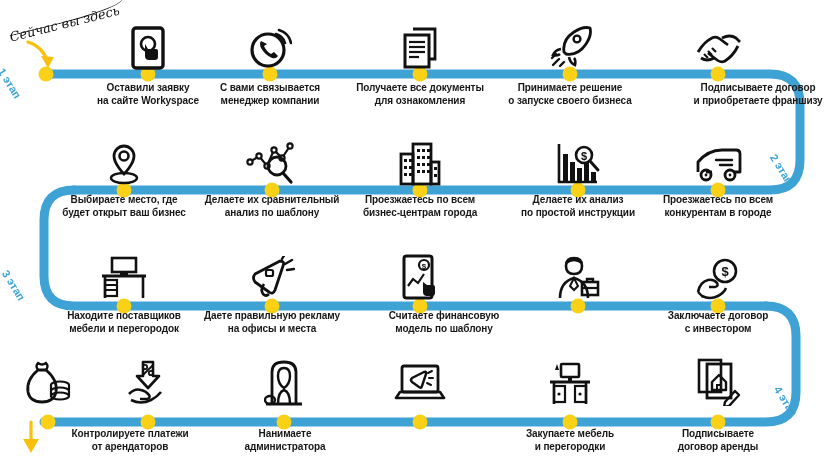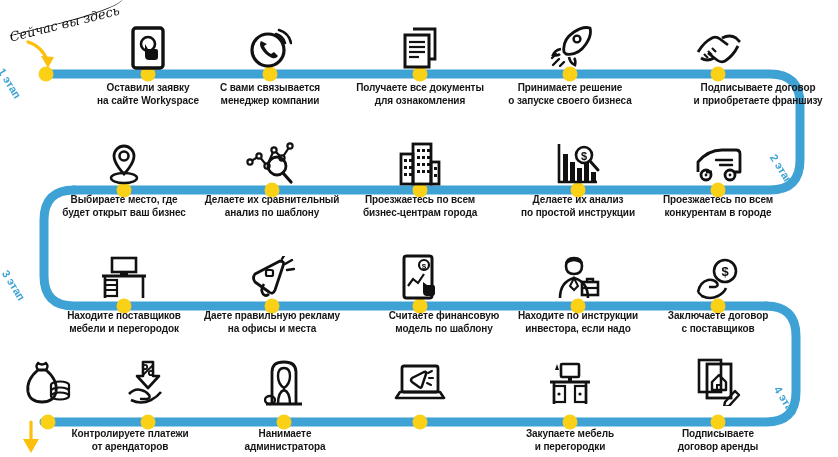--- a/index.html
+++ b/index.html
@@ -405,39 +405,35 @@
         <path d="M12 12 q0-8 8-8 q8 0 8 8 q0 8-8 8 q-8 0-8-8 z" fill="none" stroke="#111" stroke-width="2.6"></path>
         <path d="M12 9 q8-6 16 0" fill="none" stroke="#111" stroke-width="2.6"></path>
         <path d="M6 44 q0-16 14-20 q14 4 14 20" fill="none" stroke="#111" stroke-width="2.6"></path>
         <path d="M20 24 L16 32 L20 36 L24 32 z" fill="none" stroke="#111" stroke-width="2"></path>
         <rect x="28" y="28" width="16" height="13" fill="none" stroke="#111" stroke-width="2.6"></rect>
         <path d="M33 28 v-3 h6 v3" fill="none" stroke="#111" stroke-width="2.4"></path>
         <path d="M28 34 h16" stroke="#111" stroke-width="2.2"></path>
       </svg>
     </div>
   </div>
-  <div class="step" style="left:578px;top:310px">
-    <div class="label">Находите по инструкции
-инвестора, если надо</div>
-  </div>
 
   <div class="step" style="left:718px;top:252px">
     <div class="icon">
       <svg width="48" height="42" viewBox="0 0 48 42">
         <circle cx="31" cy="13" r="11" fill="none" stroke="#111" stroke-width="2.6"></circle>
         <text x="31" y="18" font-size="13" font-weight="bold" text-anchor="middle" fill="#111" font-family="'Liberation Sans',sans-serif">$</text>
         <path d="M4 34 q2-10 10-12 q6-1 9 3 q2 3-2 4 h-6" fill="none" stroke="#111" stroke-width="2.6" stroke-linejoin="round"></path>
         <path d="M8 38 q8 4 16 0 q6-3 8-8" fill="none" stroke="#111" stroke-width="2.6"></path>
         <path d="M4 34 L9 39" stroke="#111" stroke-width="2.4"></path>
       </svg>
     </div>
   </div>
   <div class="step" style="left:718px;top:310px">
     <div class="label">Заключаете договор
-с поставщиков</div>
+с инвестором</div>
   </div>
 
   <div class="step" style="left:48px;top:358px">
     <div class="icon">
       <svg width="48" height="46" viewBox="0 0 48 46">
         <path d="M14 10 q-3-4 0-7 q4 3 8 0 q3 3 0 7" fill="none" stroke="#111" stroke-width="2.4"></path>
         <path d="M14 10 q-12 10-10 22 q2 10 14 10 q12 0 14-10 q2-12-10-22 z" fill="none" stroke="#111" stroke-width="2.8"></path>
         <ellipse cx="36" cy="36" rx="9" ry="3.5" fill="none" stroke="#111" stroke-width="2.2"></ellipse>
         <path d="M27 36 v-5 a9 3.5 0 0 1 18 0 v5" fill="none" stroke="#111" stroke-width="2.2"></path>
         <path d="M27 30 v-5 a9 3.5 0 0 1 18 0 v5" fill="none" stroke="#111" stroke-width="2.2"></path>

